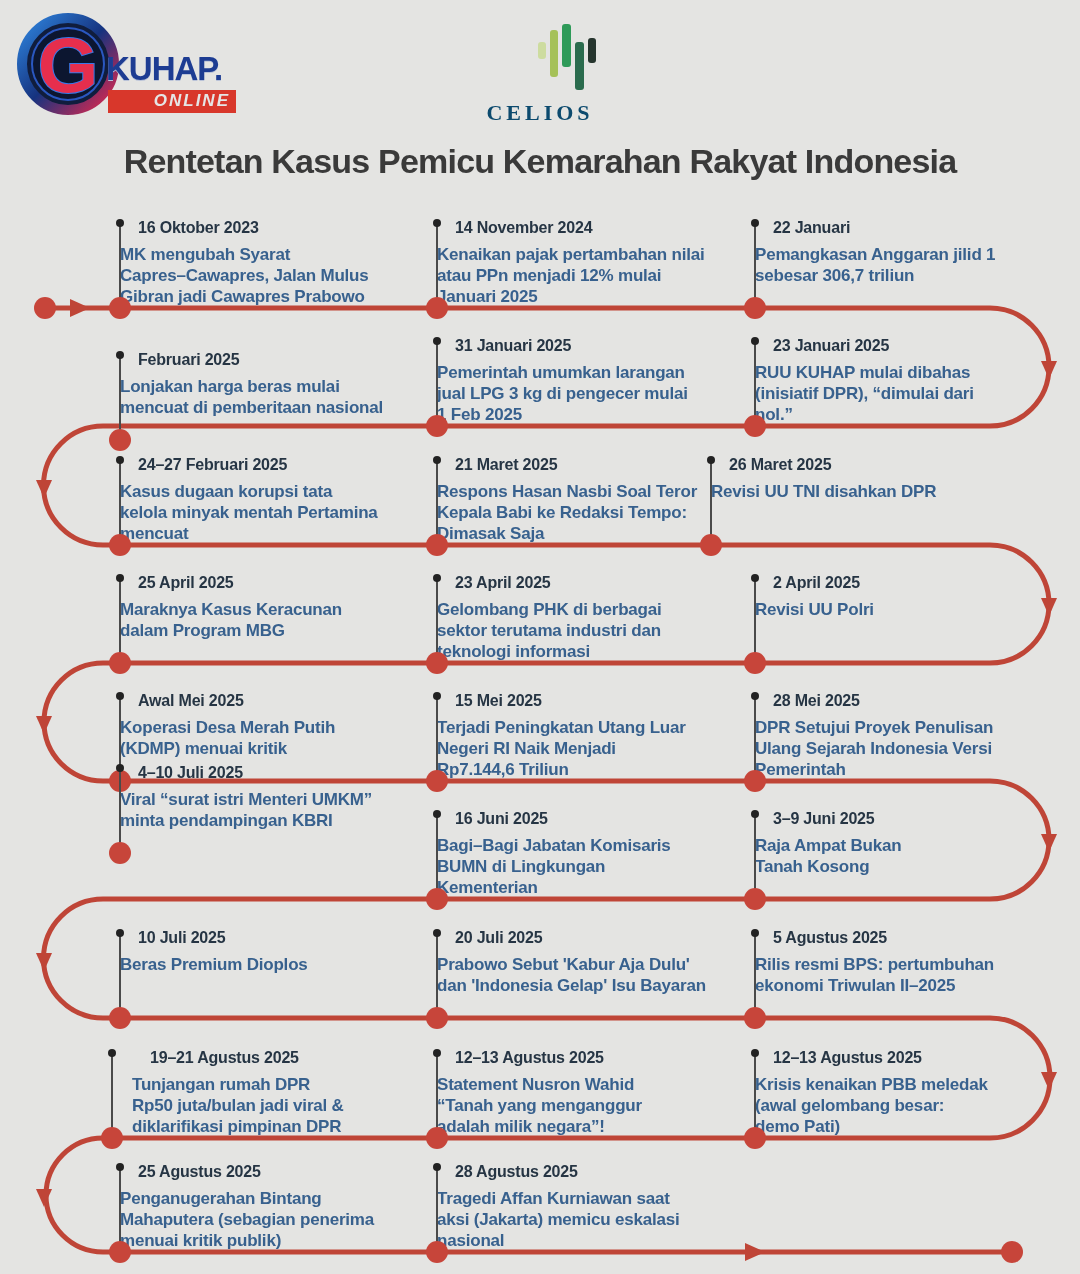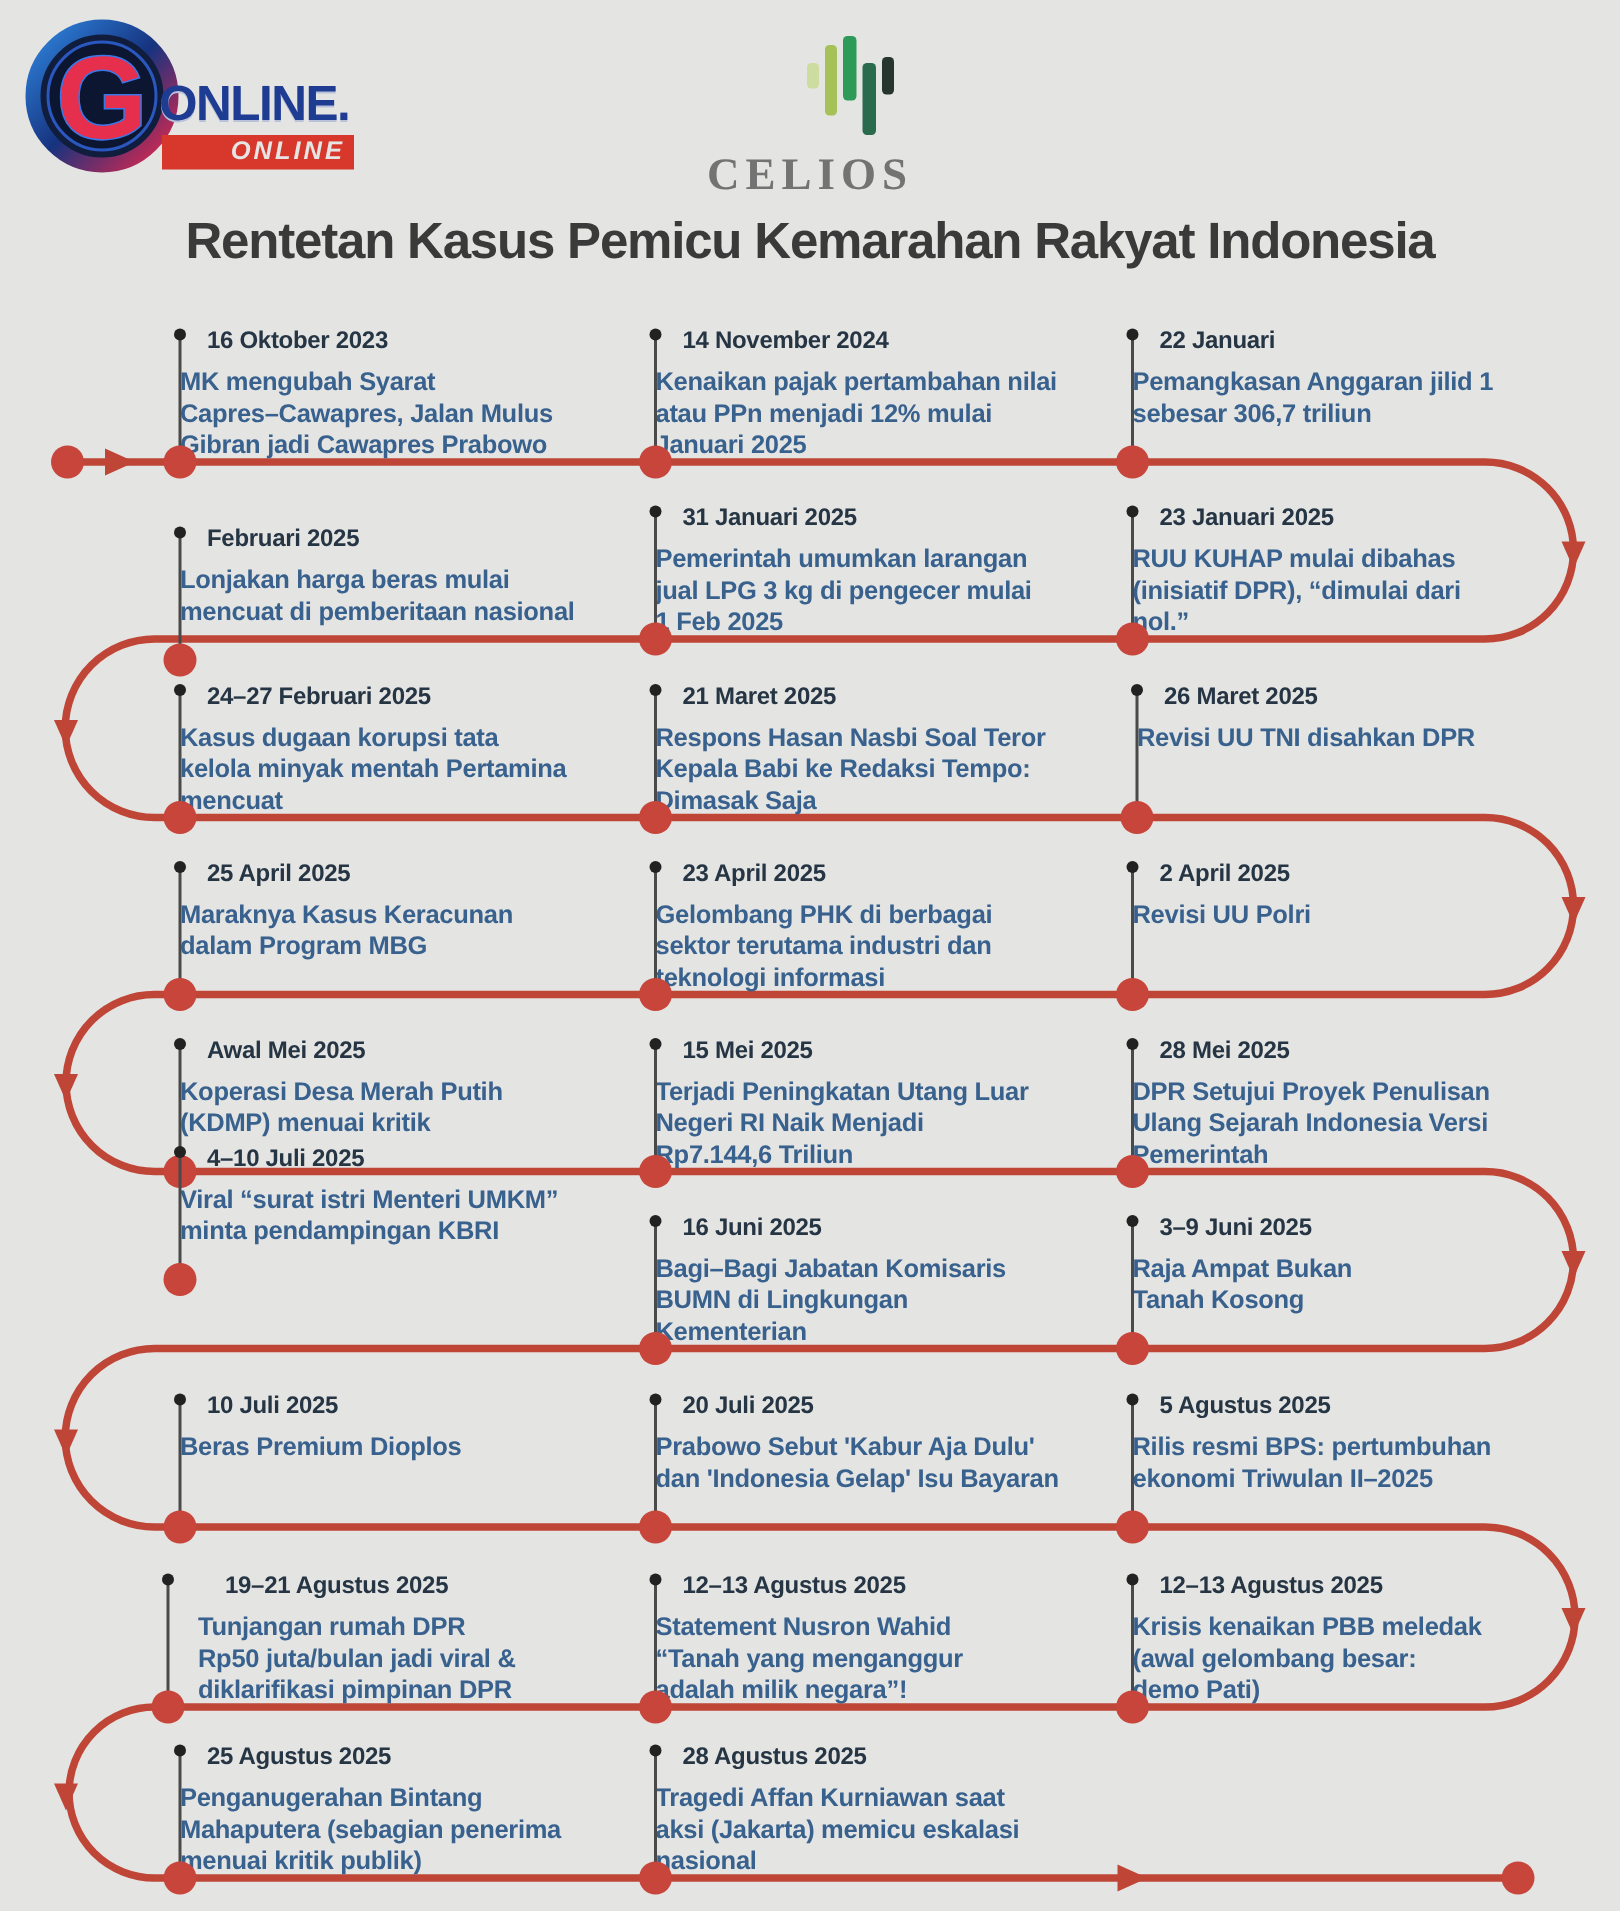--- a/index.html
+++ b/index.html
@@ -36,22 +36,22 @@
   }
   .celios{position:absolute;left:470px;top:14px;width:140px;height:112px;text-align:center;}
   .celios-bars{position:relative;width:60px;height:78px;margin:0 auto;}
   .cbar{position:absolute;border-radius:3px;}
   .cbar1{left:28px;top:28px;width:8px;height:17px;background:#cddc9f;}
   .cbar2{left:40px;top:16px;width:8px;height:47px;background:#a5c158;}
   .cbar3{left:52px;top:10px;width:9px;height:43px;background:#2e9a58;}
   .cbar4{left:65px;top:28px;width:9px;height:48px;background:#2a6b4d;}
   .cbar5{left:78px;top:24px;width:8px;height:25px;background:#26352e;}
   .celios-name{
-    margin-top:8px;font-family:"Liberation Serif", serif;font-size:30px;
-    letter-spacing:4px;color:#737373;font-weight:600;
+    margin-top:8px;font-family:"Liberation Serif", serif;font-size:22px;
+    letter-spacing:4px;color:#0c4a6e;font-weight:600;
   }
   .page-title{
     position:absolute;left:0;top:142px;width:1080px;text-align:center;
     font-size:34px;font-weight:bold;color:var(--title-text);letter-spacing:-0.8px;
   }
 
   
   .snake{position:absolute;left:0;top:0;width:1080px;height:1274px;}
   .snake path{fill:none;stroke:var(--timeline);stroke-width:5;}
   .snake .enddot{fill:var(--node);}
@@ -82,21 +82,21 @@
         <stop offset="0" stop-color="#2f86e0"></stop>
         <stop offset="0.5" stop-color="#16337f"></stop>
         <stop offset="1" stop-color="#e8274b"></stop>
       </linearGradient>
     </defs>
     <circle cx="54" cy="54" r="46" fill="#101d3d" stroke="url(#ringgrad)" stroke-width="10"></circle>
     <circle cx="54" cy="54" r="36" fill="#0c1630" stroke="#2a57c0" stroke-width="2"></circle>
     <text x="54" y="82" text-anchor="middle" font-family="Liberation Sans, sans-serif" font-size="78" font-weight="bold" fill="#e62e4d" stroke="#3a78e8" stroke-width="2" paint-order="stroke">G</text>
   </svg>
   <div class="g-wordmark">
-    <div class="g-name">ONLINE.</div>
+    <div class="g-name">KUHAP.</div>
     <div class="g-online-box">ONLINE</div>
   </div>
 </div>
 
 <div class="celios">
   <div class="celios-bars">
     <span class="cbar cbar1"></span>
     <span class="cbar cbar2"></span>
     <span class="cbar cbar3"></span>
     <span class="cbar cbar4"></span>
@@ -196,21 +196,21 @@
   </div>
     <div class="event" style="left: 437px; top: 456px;">
     <span class="tick"></span>
     <span class="tick-dot"></span>
     <span class="node-dot"></span>
     <div class="date">21 Maret 2025</div>
     <div class="desc">Respons Hasan Nasbi Soal Teror
 Kepala Babi ke Redaksi Tempo:
 Dimasak Saja</div>
   </div>
-    <div class="event" style="left: 758px; top: 456px;">
+    <div class="event" style="left: 711px; top: 456px;">
     <span class="tick"></span>
     <span class="tick-dot"></span>
     <span class="node-dot"></span>
     <div class="date">26 Maret 2025</div>
     <div class="desc">Revisi UU TNI disahkan DPR</div>
   </div>
     <div class="event" style="left: 120px; top: 574px;">
     <span class="tick"></span>
     <span class="tick-dot"></span>
     <span class="node-dot"></span>

